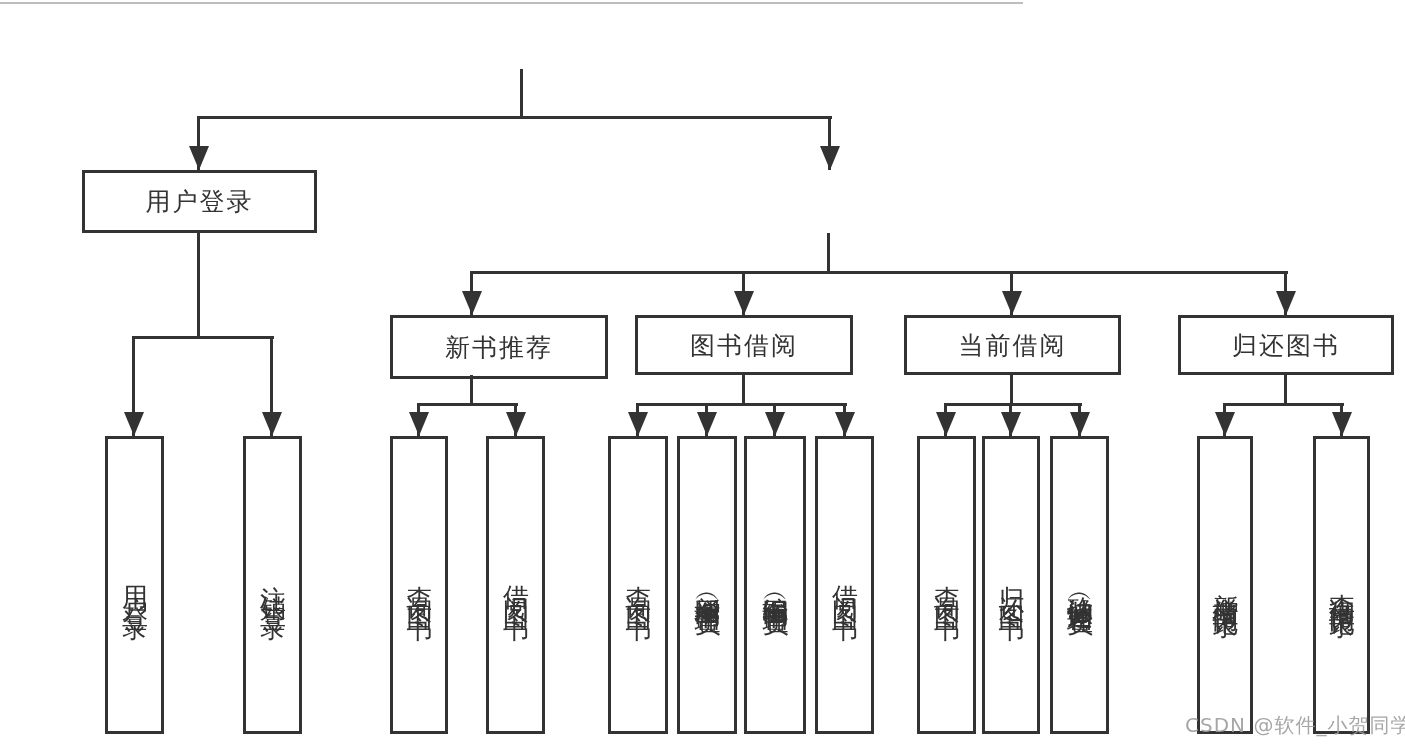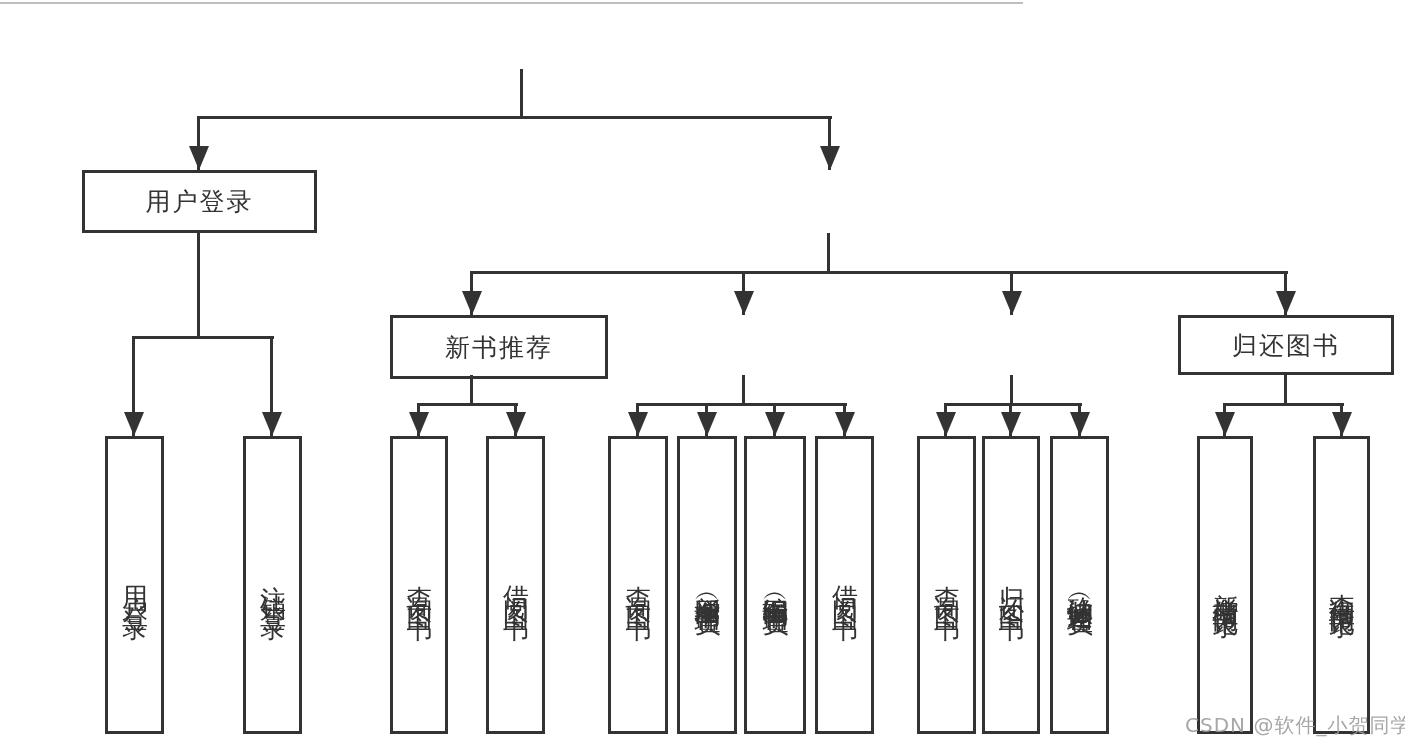--- a/index.html
+++ b/index.html
@@ -60,20 +60,22 @@
   <div class="vl" style="left:470px; top:271px; height:44px;"></div>
   <div class="arr" style="left:462px; top:291px;"></div>
   <div class="vl" style="left:742px; top:271px; height:44px;"></div>
   <div class="arr" style="left:734px; top:291px;"></div>
   <div class="vl" style="left:1010px; top:271px; height:44px;"></div>
   <div class="arr" style="left:1002px; top:291px;"></div>
   <div class="vl" style="left:1284px; top:271px; height:44px;"></div>
   <div class="arr" style="left:1276px; top:291px;"></div>
 
   <div class="box h" style="left:363px; top:315px; width:218px; height:64px;margin-left:27px;">新书推荐</div>
+  <div class="box h" style="left:635px; top:315px; width:218px; height:60px;">图书借阅</div>
+  <div class="box h" style="left:904px; top:315px; width:217px; height:60px;">当前借阅</div>
   <div class="box h" style="left:1178px; top:315px; width:216px; height:60px;">归还图书</div>
 
   <div class="vl" style="left:470px; top:375px; height:28px;"></div>
   <div class="hl" style="left:417px; top:403px; width:101px;"></div>
   <div class="vl" style="left:417px; top:403px; height:33px;"></div>
   <div class="arr" style="left:409px; top:412px;"></div>
   <div class="vl" style="left:514px; top:403px; height:33px;"></div>
   <div class="arr" style="left:506px; top:412px;"></div>
 
   <div class="vl" style="left:742px; top:375px; height:28px;"></div>

